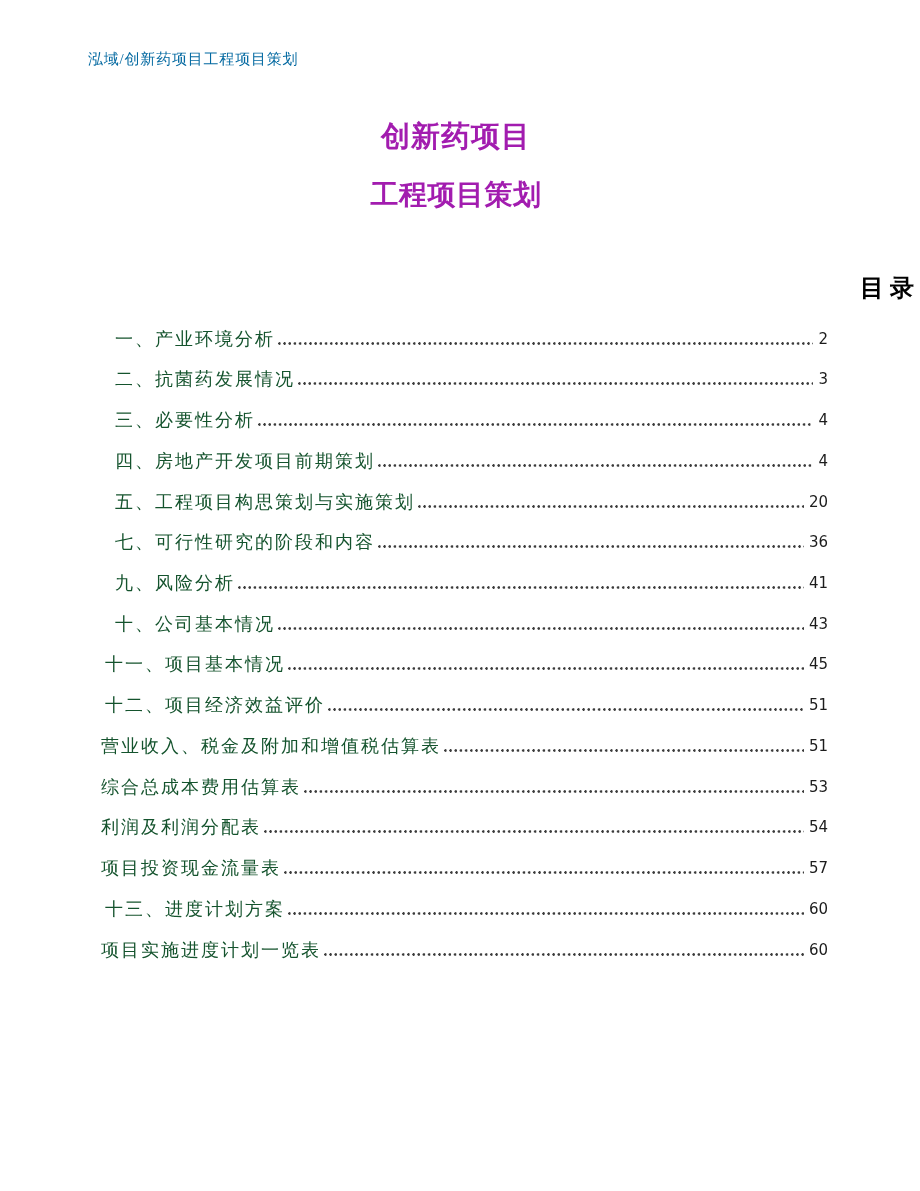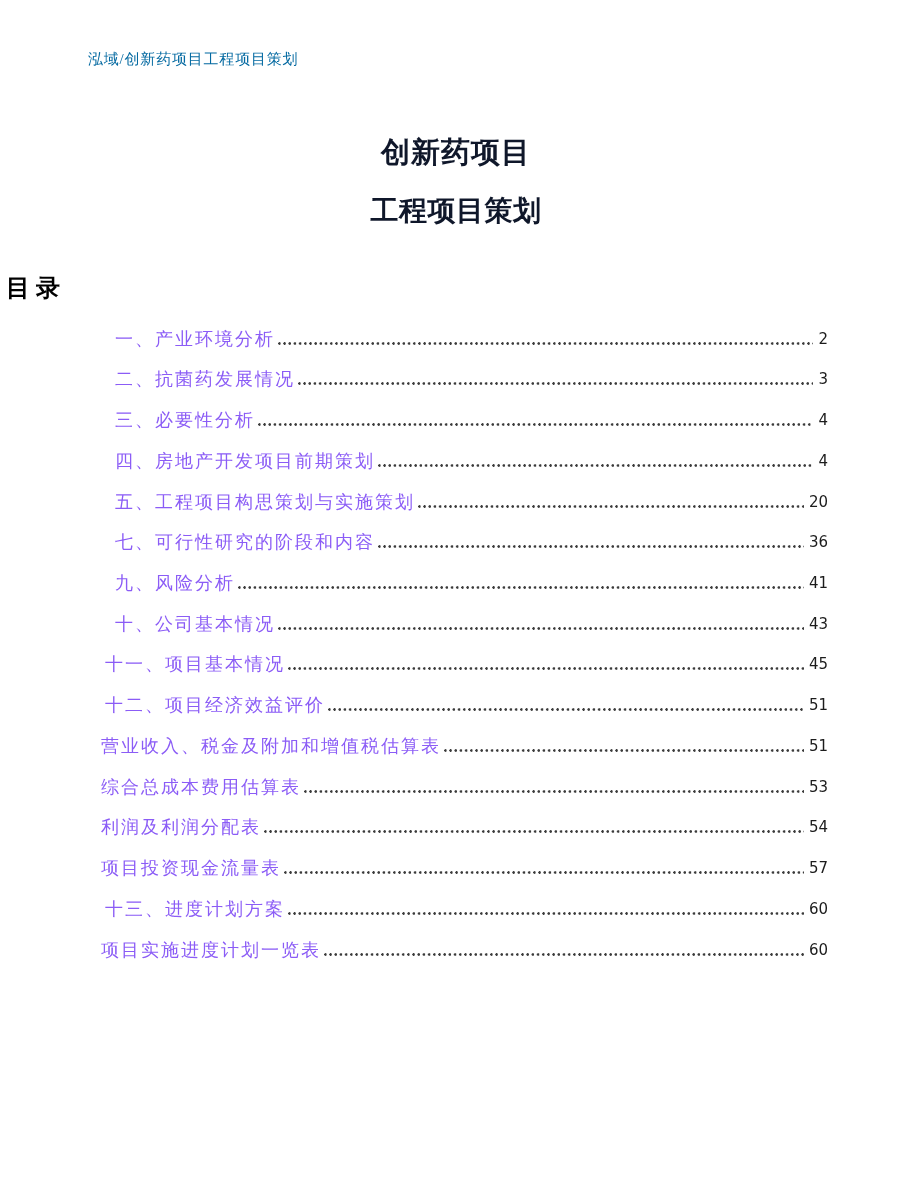--- a/index.html
+++ b/index.html
@@ -16,35 +16,35 @@
     left: 88px; top: 50px;
     font-size: 15px;
     color: #0369a1;
     letter-spacing: 0.8px;
     white-space: nowrap;
   }
 
   .doc-title {
     position: absolute;
     left: 0; right: 8px;
-    margin: 16px;
+    margin: 0;
     text-align: center;
     font-family: "Liberation Sans", sans-serif;
     font-weight: bold;
-    color: #0f172a;
+    color: #a21caf;
     line-height: 1;
   }
   .doc-title.line1 { top: 122px; font-size: 29px; letter-spacing: 1px; }
   .doc-title.line2 { top: 181px; font-size: 28px; letter-spacing: 0.5px; }
 
   .toc-heading {
     position: absolute;
     left: 0; right: 0;
     top: 272px;
-    text-align: left;
+    text-align: right;
     font-family: "Liberation Serif", serif;
     font-weight: bold;
     font-size: 24px;
     color: #000000;
     letter-spacing: 6px;
     padding-left: 6px; 
   }
 
   .toc {
     position: absolute;
@@ -60,21 +60,21 @@
   }
   .toc-row.indent-2 { padding-left: 15px; }
   .toc-row.indent-1 { padding-left: 5px; }
   .toc-row.indent-0 { padding-left: 1px; justify-content: space-between; }
 
   .toc-label {
     font-family: "Liberation Serif", serif;
     font-size: 18px;
     line-height: 22px;
     letter-spacing: 2px;
-    color: #8b5cf6;
+    color: #14532d;
     white-space: nowrap;
     flex: 0 0 auto;
   }
   .toc-dots {
     flex: 1 1 auto;
     height: 5px;
     margin: 0 5px 4px 3px;
     background-image: radial-gradient(circle at 1.4px 2.5px, #3b3b3b 1.05px, rgba(0,0,0,0) 1.5px);
     background-size: 5.2px 5px;
     background-repeat: repeat-x;

